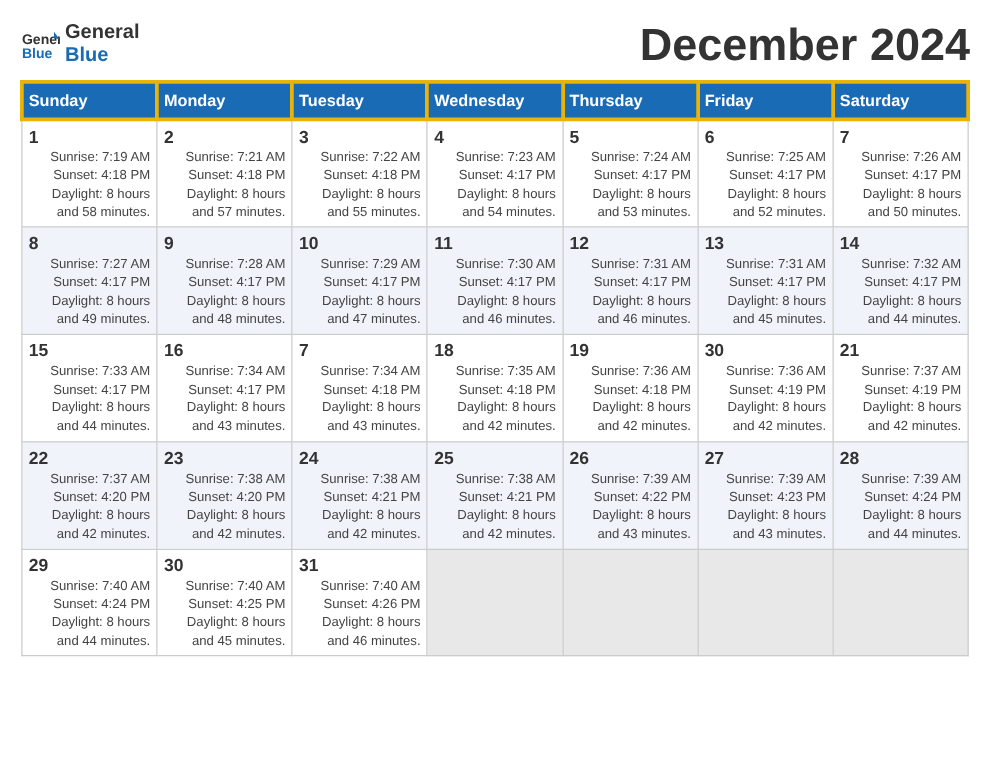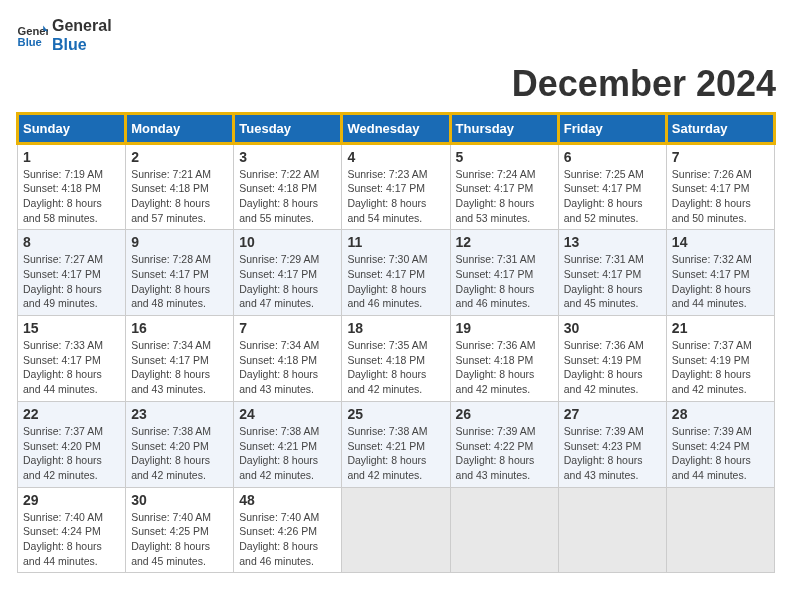--- a/index.html
+++ b/index.html
@@ -26,21 +26,20 @@
       height: 32px;
     }
     .title-area {
       text-align: right;
     }
     .month-title {
       font-size: 36px;
       font-weight: bold;
       color: #333;
       line-height: 1.1;
-      margin-top: 48px;
     }
     .location {
       font-size: 16px;
       color: #555;
     }
     .calendar {
       width: 100%;
       border-collapse: collapse;
       font-size: 11px;
     }
@@ -68,20 +67,21 @@
       font-size: 14px;
       font-weight: bold;
       color: #333;
       display: block;
       margin-bottom: 2px;
     }
     .day-info {
       color: #444;
       font-size: 10.5px;
       line-height: 1.4;
+      text-align: right;
     }
     .empty-cell {
       background: #e8e8e8 !important;
     }
     .calendar tr:nth-child(even) .empty-cell {
       background: #dde3ec !important;
     }
   </style>
 </head>
 <body>
@@ -239,21 +239,21 @@
       <tr>
         <td>
           <span class="day-number">29</span>
           <div class="day-info">Sunrise: 7:40 AM<br>Sunset: 4:24 PM<br>Daylight: 8 hours<br>and 44 minutes.</div>
         </td>
         <td>
           <span class="day-number">30</span>
           <div class="day-info">Sunrise: 7:40 AM<br>Sunset: 4:25 PM<br>Daylight: 8 hours<br>and 45 minutes.</div>
         </td>
         <td>
-          <span class="day-number">48</span>
+          <span class="day-number">31</span>
           <div class="day-info">Sunrise: 7:40 AM<br>Sunset: 4:26 PM<br>Daylight: 8 hours<br>and 46 minutes.</div>
         </td>
         <td class="empty-cell"></td>
         <td class="empty-cell"></td>
         <td class="empty-cell"></td>
         <td class="empty-cell"></td>
       </tr>
     </tbody>
 </table>
 

